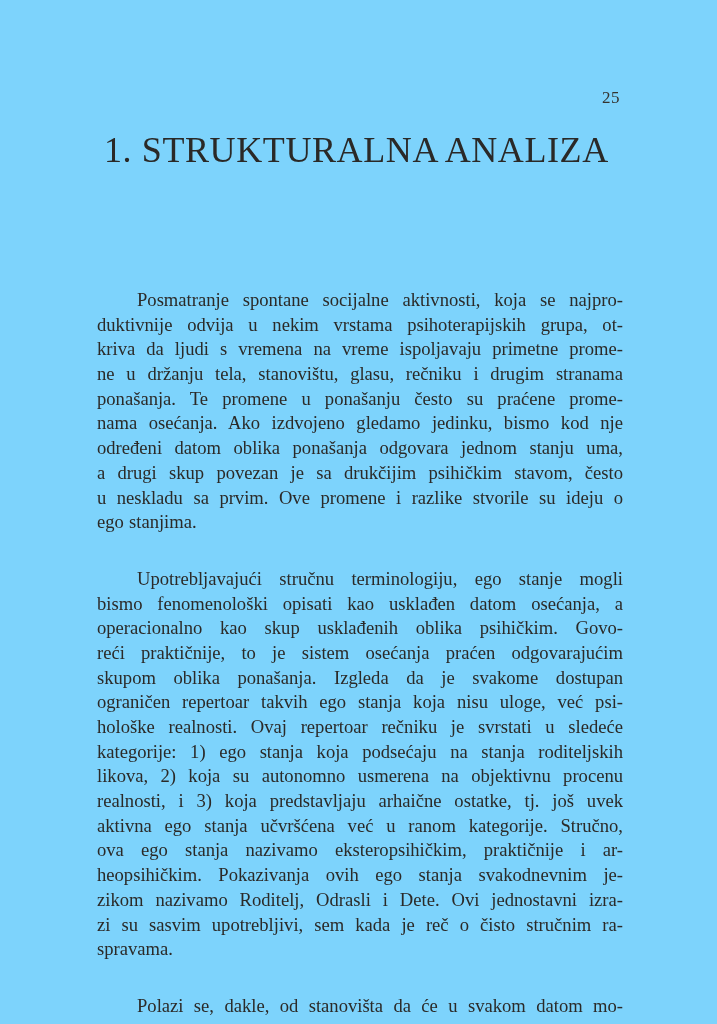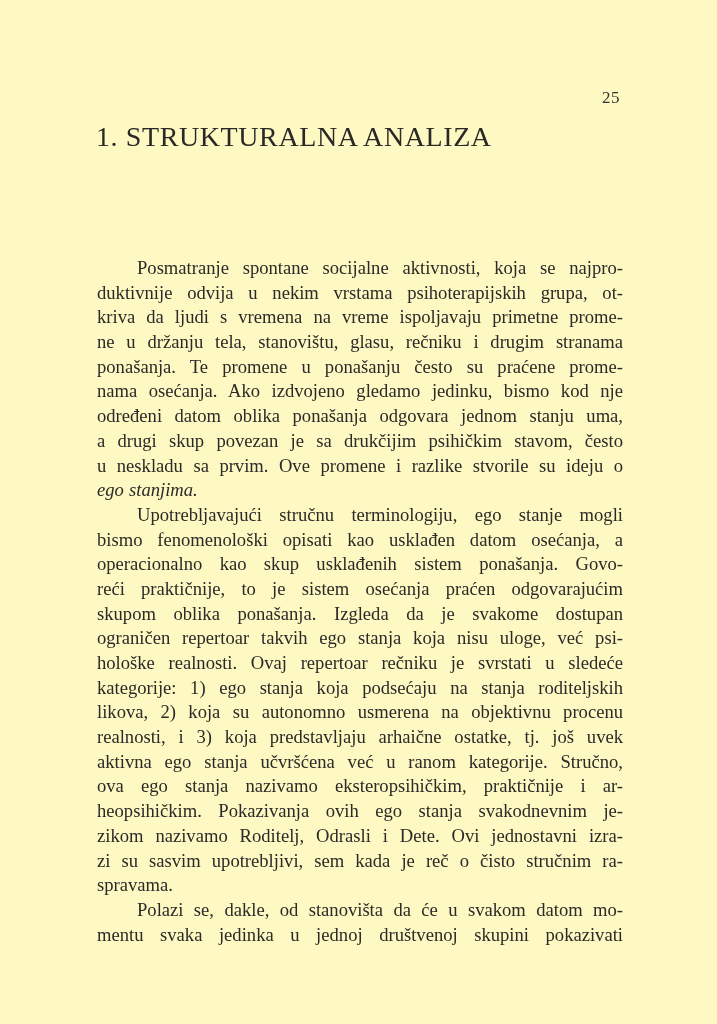--- a/index.html
+++ b/index.html
@@ -4,57 +4,57 @@
 <style>
   html, body { margin: 0; padding: 0; }
   body {
     width: 717px; height: 1024px;
     background: #f4f4f2;
     font-family: "Liberation Serif", "DejaVu Serif", serif;
   }
   .page {
     position: relative;
     width: 717px; height: 1024px;
-    background: #fef9c3;
+    background: #7dd3fc;
     color: #2b2a28;
     overflow: hidden;
   }
   .page-number {
     position: absolute;
     top: 88px; right: 97px;
     font-size: 17px;
     color: #35332f;
     letter-spacing: 0.5px;
   }
   .chapter-title {
     position: absolute;
     top: 121px; left: 96px;
-    margin: 0;
-    font-size: 28px;
+    margin: 8px;
+    font-size: 36px;
     font-weight: normal;
     letter-spacing: 0.6px;
     color: #2a2927;
     white-space: nowrap;
   }
   .body-text {
     position: absolute;
     top: 256px; left: 97px;
     width: 526px;
   }
   .line {
     font-size: 18.6px;
     line-height: 24.68px;
     text-align: justify;
     text-align-last: justify;
     word-spacing: 0.5px;
     color: #2b2a28;
   }
-  .line.indent { text-indent: 40px; }
+  .line.indent { text-indent: 40px; margin-top: 32px; }
   .line.para-end { text-align-last: left; }
-  .line.italic { font-style: italic; }
+  .line.italic { }
 </style>
 </head>
 <body>
 
 <div class="page">
 
   <div class="page-number">25</div>
 
   <h1 class="chapter-title">1. STRUKTURALNA ANALIZA</h1>
 
@@ -69,21 +69,21 @@
       <div class="line">nama osećanja. Ako izdvojeno gledamo jedinku, bismo kod nje</div>
       <div class="line">određeni datom oblika ponašanja odgovara jednom stanju uma,</div>
       <div class="line">a drugi skup povezan je sa drukčijim psihičkim stavom, često</div>
       <div class="line">u neskladu sa prvim. Ove promene i razlike stvorile su ideju o</div>
       <div class="line para-end italic">ego stanjima.</div>
     </div>
 
     <div>
       <div class="line indent">Upotrebljavajući stručnu terminologiju, ego stanje mogli</div>
       <div class="line">bismo fenomenološki opisati kao usklađen datom osećanja, a</div>
-      <div class="line">operacionalno kao skup usklađenih sistem ponašanja. Govo-</div>
+      <div class="line">operacionalno kao skup usklađenih oblika psihičkim. Govo-</div>
       <div class="line">reći praktičnije, to je sistem osećanja praćen odgovarajućim</div>
       <div class="line">skupom oblika ponašanja. Izgleda da je svakome dostupan</div>
       <div class="line">ograničen repertoar takvih ego stanja koja nisu uloge, već psi-</div>
       <div class="line">hološke realnosti. Ovaj repertoar rečniku je svrstati u sledeće</div>
       <div class="line">kategorije: 1) ego stanja koja podsećaju na stanja roditeljskih</div>
       <div class="line">likova, 2) koja su autonomno usmerena na objektivnu procenu</div>
       <div class="line">realnosti, i 3) koja predstavljaju arhaične ostatke, tj. još uvek</div>
       <div class="line">aktivna ego stanja učvršćena već u ranom kategorije. Stručno,</div>
       <div class="line">ova ego stanja nazivamo eksteropsihičkim, praktičnije i ar-</div>
       <div class="line">heopsihičkim. Pokazivanja ovih ego stanja svakodnevnim je-</div>

